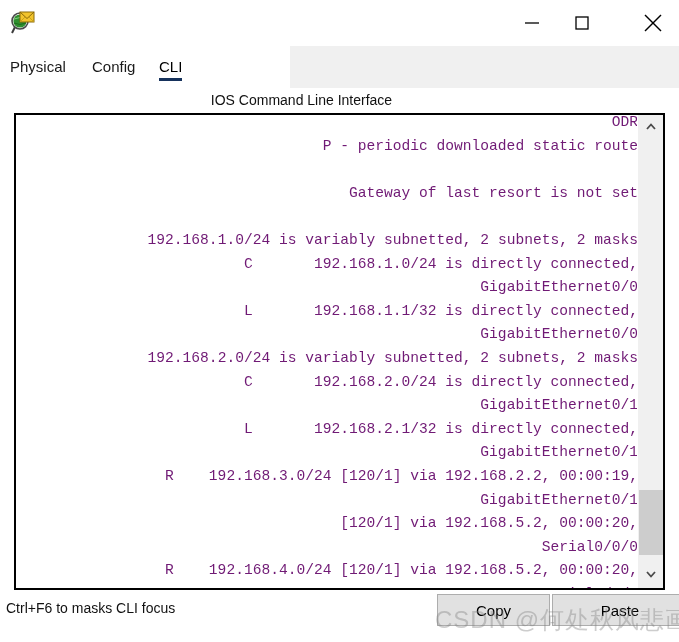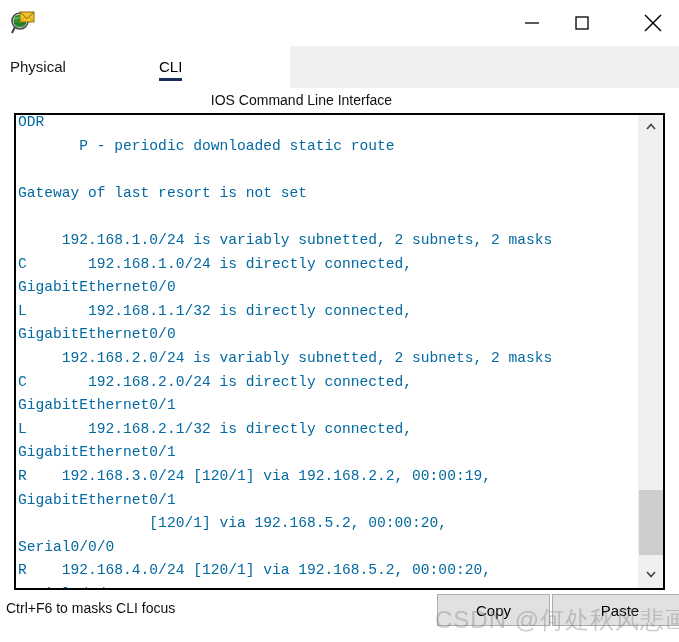--- a/index.html
+++ b/index.html
@@ -123,23 +123,24 @@
     overflow: hidden;
   }
   #terminal-output {
     position: absolute;
     left: 2px;
     top: -4px;
     width: 620px;
     font-family: "Liberation Mono", "DejaVu Sans Mono", monospace;
     font-size: 14.6px;
     line-height: 23.6px;
-    color: #0369a1;
+    color: #701a75;
     white-space: pre;
     letter-spacing: 0px;
+    text-align: right;
   }
   .term-line { height: 23.6px; }
 
   
   #scrollbar {
     position: absolute;
     right: 0;
     top: 0;
     width: 26px;
     height: 100%;
@@ -257,20 +258,23 @@
   </button>
 </div>
 
 <div id="tabstrip">
   <div id="tabstrip-white"></div>
 
   <button class="tab" style="left:10px;">
     <span>Physical</span>
   </button>
 
+  <button class="tab" style="left:92px;">
+    <span>Config</span>
+  </button>
 
   <button class="tab active" style="left:159px;">
     <span>CLI</span>
     <span class="tab-underline"></span>
   </button>
 
 </div>
 
 <div id="cli-caption">IOS Command Line Interface</div>
 

